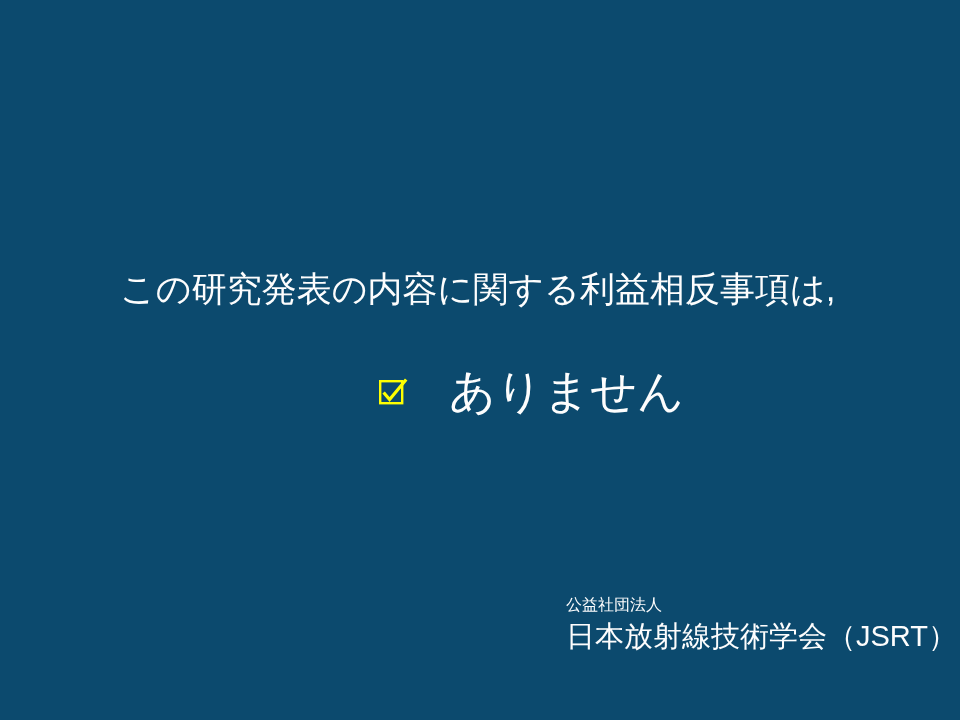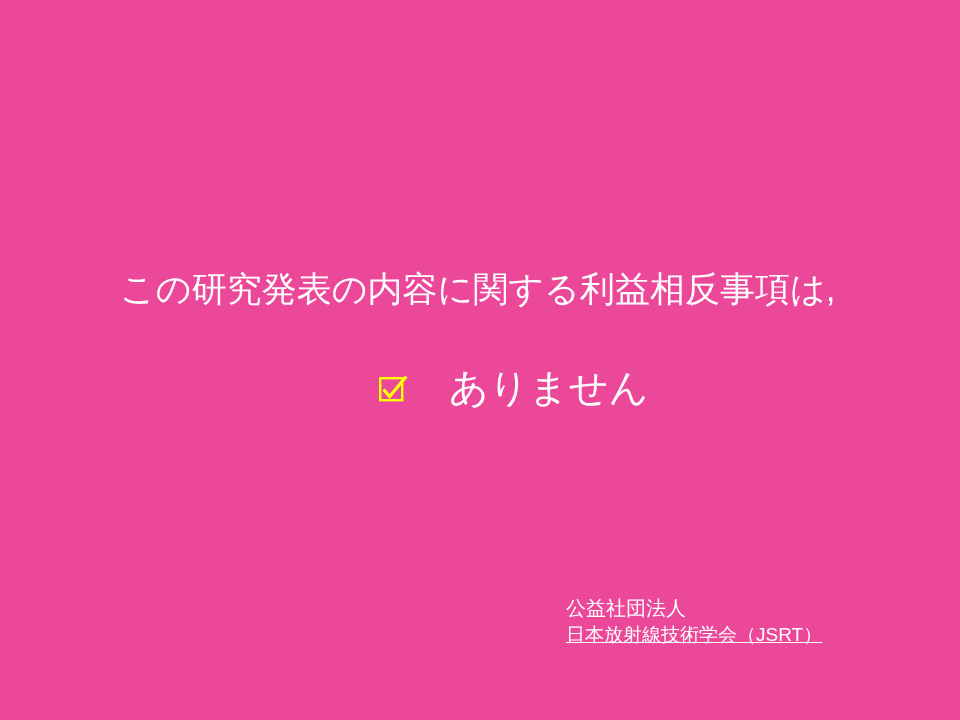--- a/index.html
+++ b/index.html
@@ -11,21 +11,21 @@
     width: 960px;
     height: 720px;
     overflow: hidden;
     font-family: "Liberation Sans", "DejaVu Sans", sans-serif;
   }
 
   #slide {
     position: relative;
     width: 960px;
     height: 720px;
-    background: #ec4899;
+    background: #0c4a6e;
     color: #ffffff;
     -webkit-font-smoothing: antialiased;
   }
 
   
   .coi-statement {
     position: absolute;
     left: 120px;
     top: 268px;
     width: 800px;
@@ -48,48 +48,47 @@
   .checkbox-icon {
     width: 30px;
     height: 30px;
     flex: 0 0 auto;
     display: block;
     position: relative;
     top: 1px;
   }
 
   .answer-label {
-    font-size: 39px;
+    font-size: 46px;
     line-height: 1;
     color: #fdfdfd;
     margin-left: 41px;
     white-space: nowrap;
   }
 
   
   .society-block {
     position: absolute;
     left: 566px;
     top: 594px;
     color: #fdfdfd;
     text-align: left;
   }
 
   .society-org-type {
-    font-size: 20px;
+    font-size: 16px;
     line-height: 1.42;
     white-space: nowrap;
   }
 
   .society-name,
   .society-meeting {
-    font-size: 19px;
+    font-size: 29px;
     line-height: 1.33;
     white-space: nowrap;
-    text-decoration: underline;
   }
 </style>
 </head>
 <body>
 
 <div id="slide">
 
   <div class="coi-statement">この研究発表の内容に関する利益相反事項は,</div>
 
   <div class="answer-row">

